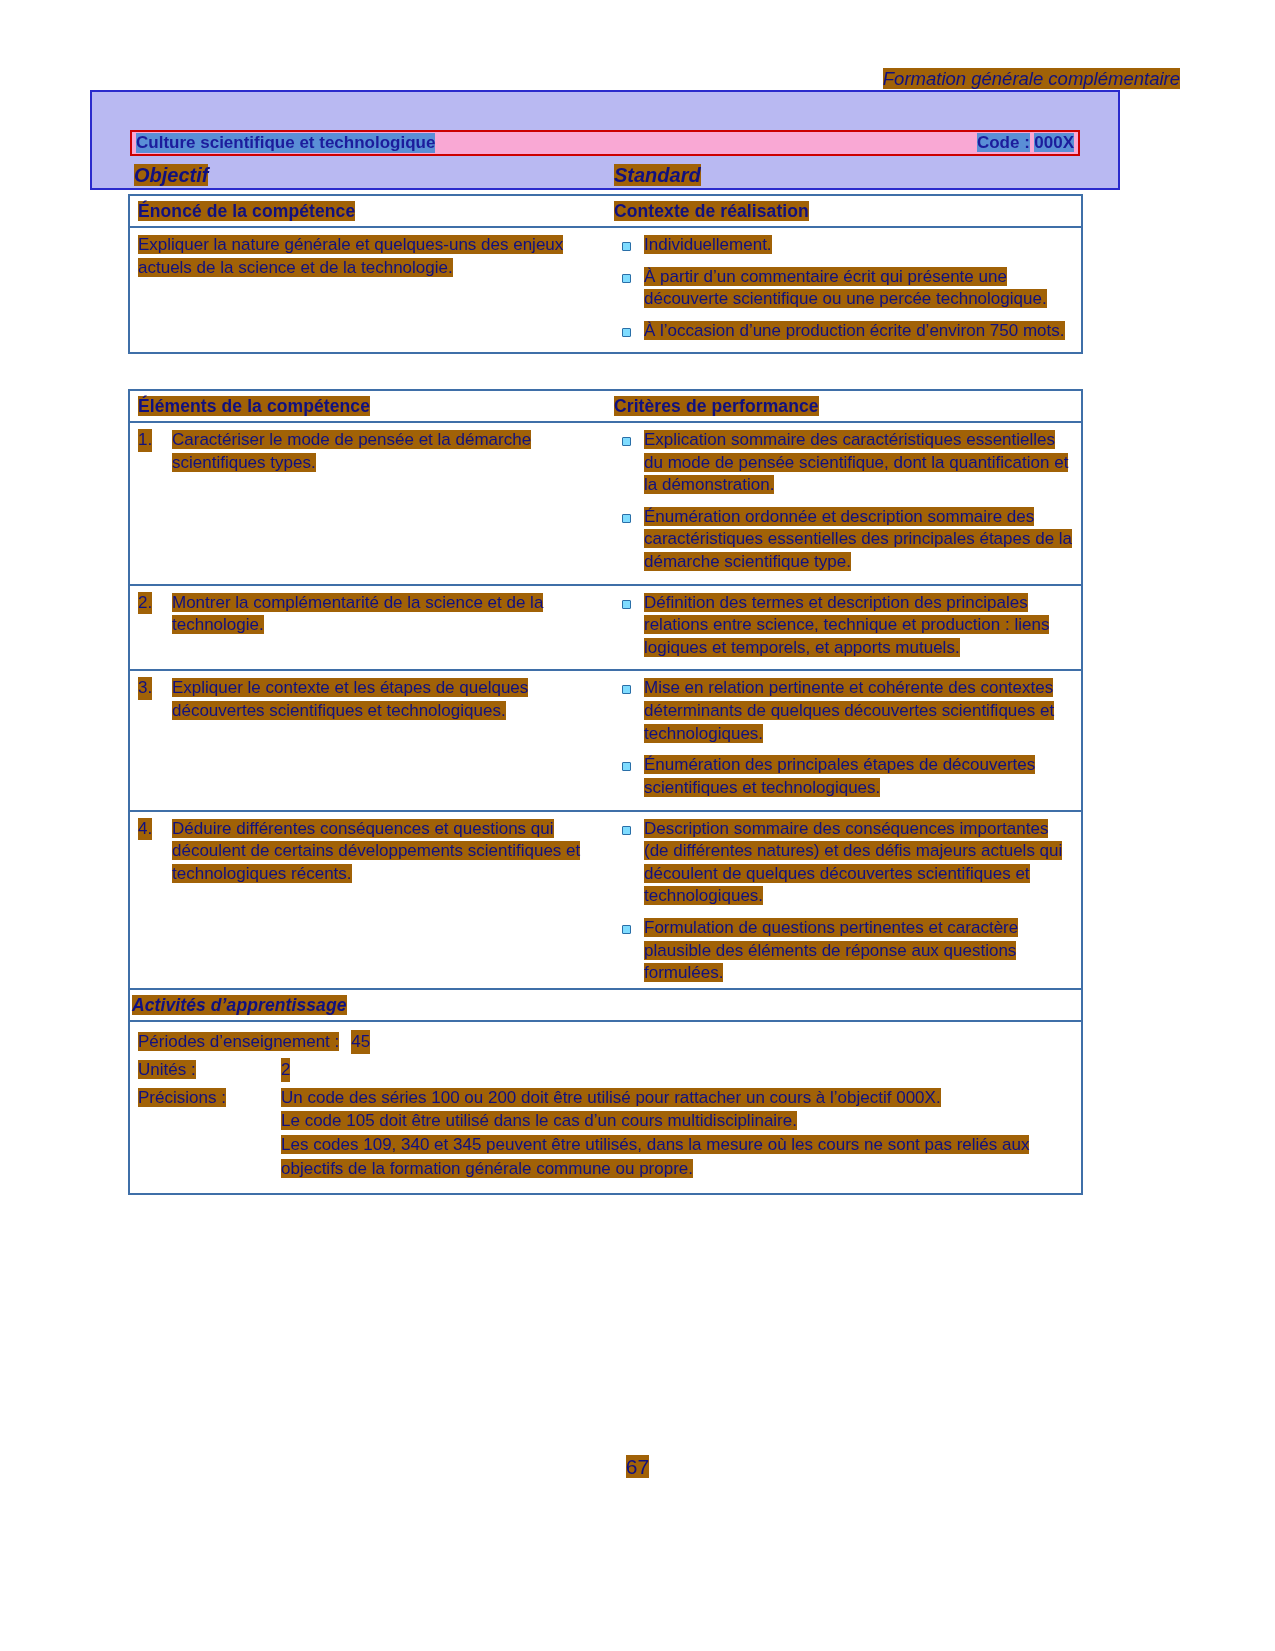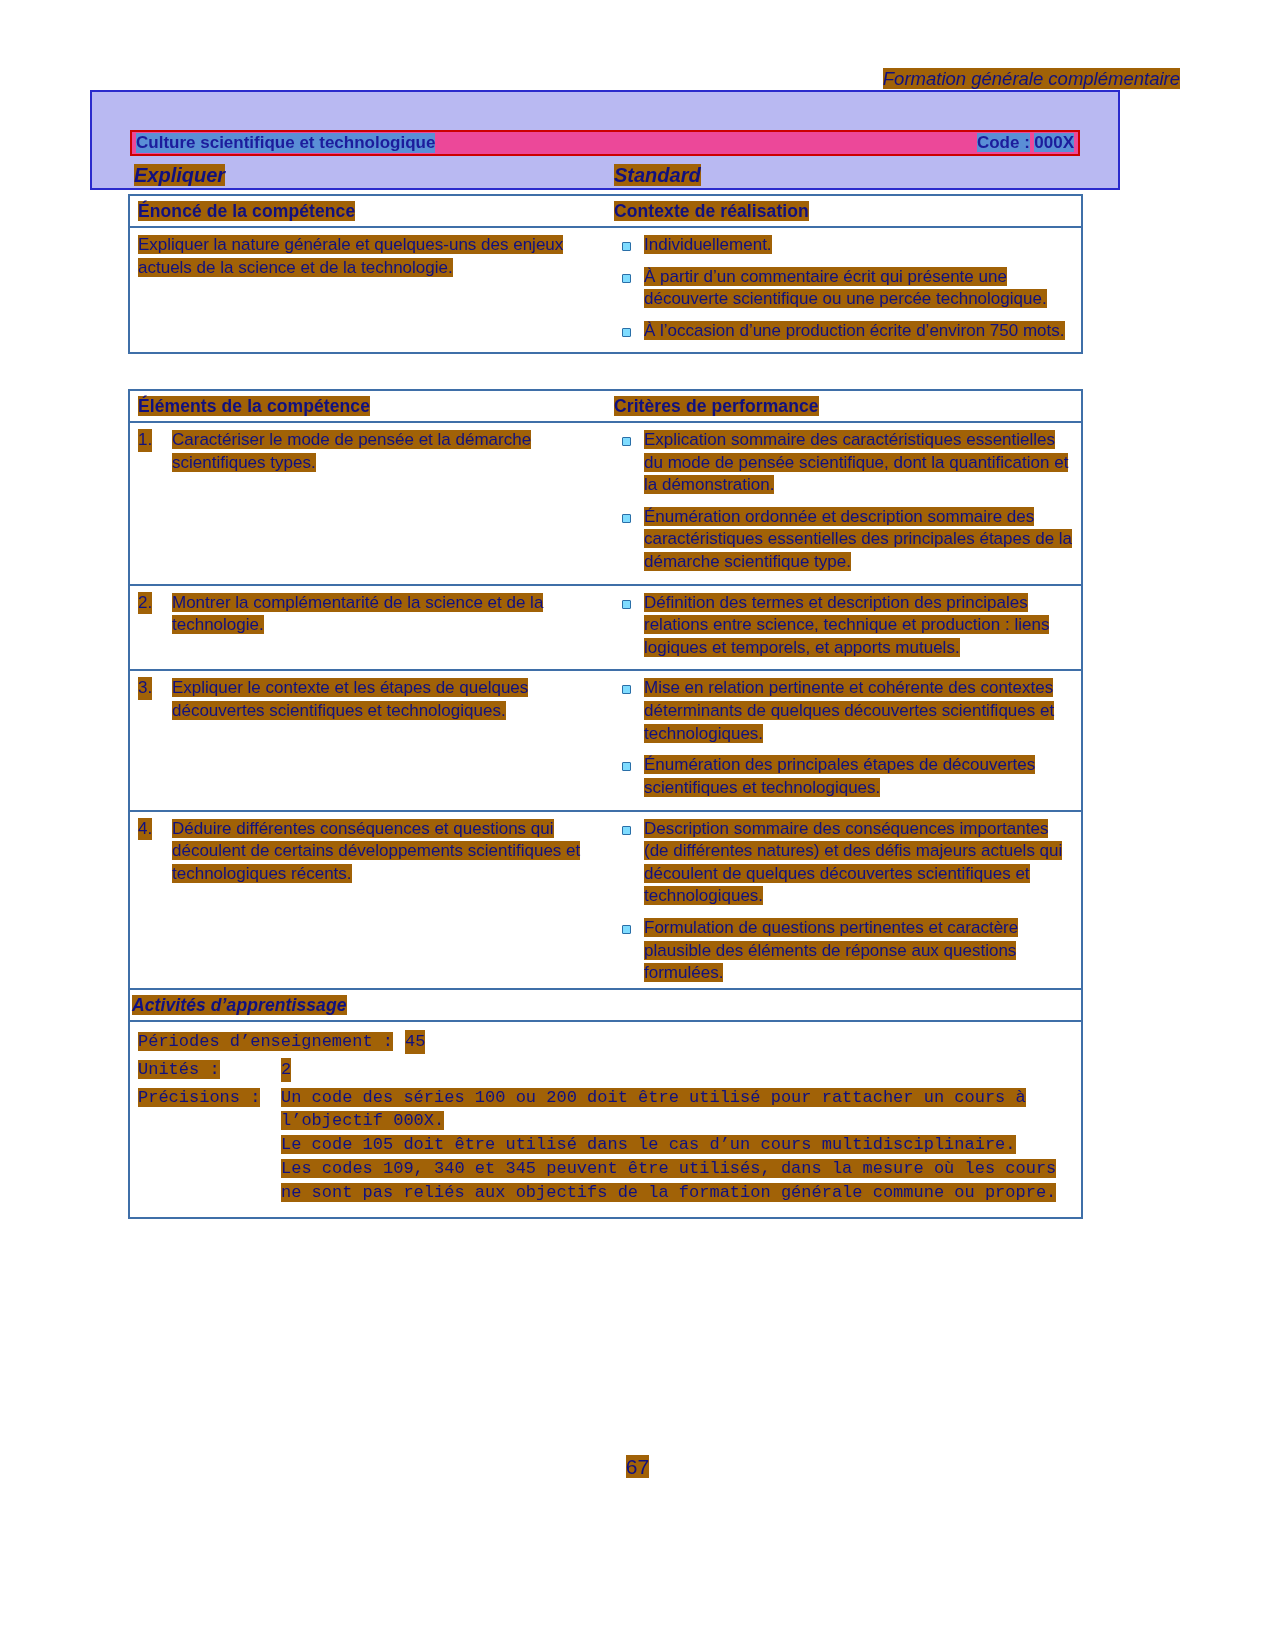--- a/index.html
+++ b/index.html
@@ -52,21 +52,21 @@
     box-sizing: border-box;
   }
   .banner-title-row {
     position: absolute;
     left: 38px;
     top: 38px;
     width: 950px;
     height: 26px;
     border: 2px solid #cc0000;
     box-sizing: border-box;
-    background: #ec4899;
+    background: #f9a8d4;
     display: flex;
     align-items: center;
     justify-content: space-between;
     padding: 0 4px;
   }
   .banner-title-row .sel {
     background: #5a8fd6;
     color: #1c1c9c;
     font-size: 17px;
     font-weight: 600;
@@ -187,21 +187,21 @@
 
   <div class="banner">
     <div class="banner-title-row">
       <span class="sel">Culture scientifique et technologique</span>
       <span>
         <span class="sel">Code :</span>
         <span class="sel">000X</span>
       </span>
     </div>
     <div class="banner-sub">
-      <span class="col1"><span class="sel">Expliquer</span></span>
+      <span class="col1"><span class="sel">Objectif</span></span>
       <span class="col2"><span class="sel">Standard</span></span>
     </div>
   </div>
 
   <div class="block" style="top:194px;">
     <div class="row hdr-row">
       <div class="cell-left">
         <span class="hdr sel">Énoncé de la compétence</span>
       </div>
       <div class="cell-right">
@@ -301,21 +301,21 @@
       </div>
     </div>
   </div>
 
   <div class="block" style="top:988px;">
     <div class="row hdr-row">
       <div class="cell-right" style="padding-left:2px;font-style:italic;">
         <span class="hdr sel">Activités d’apprentissage</span>
       </div>
     </div>
-    <div class="row" style="display:block; padding:6px 0 10px 0;font-family:Liberation Mono, monospace;">
+    <div class="row" style="display:block; padding:6px 0 10px 0;">
       <div class="act-grid">
         <span class="act-label" style="width:auto; margin-right:12px;"><span class="sel">Périodes d’enseignement :</span></span>
         <span class="sel">45</span>
       </div>
       <div class="act-grid">
         <span class="act-label"><span class="sel">Unités :</span></span>
         <span class="sel">2</span>
       </div>
       <div class="act-grid">
         <span class="act-label"><span class="sel">Précisions :</span></span>

